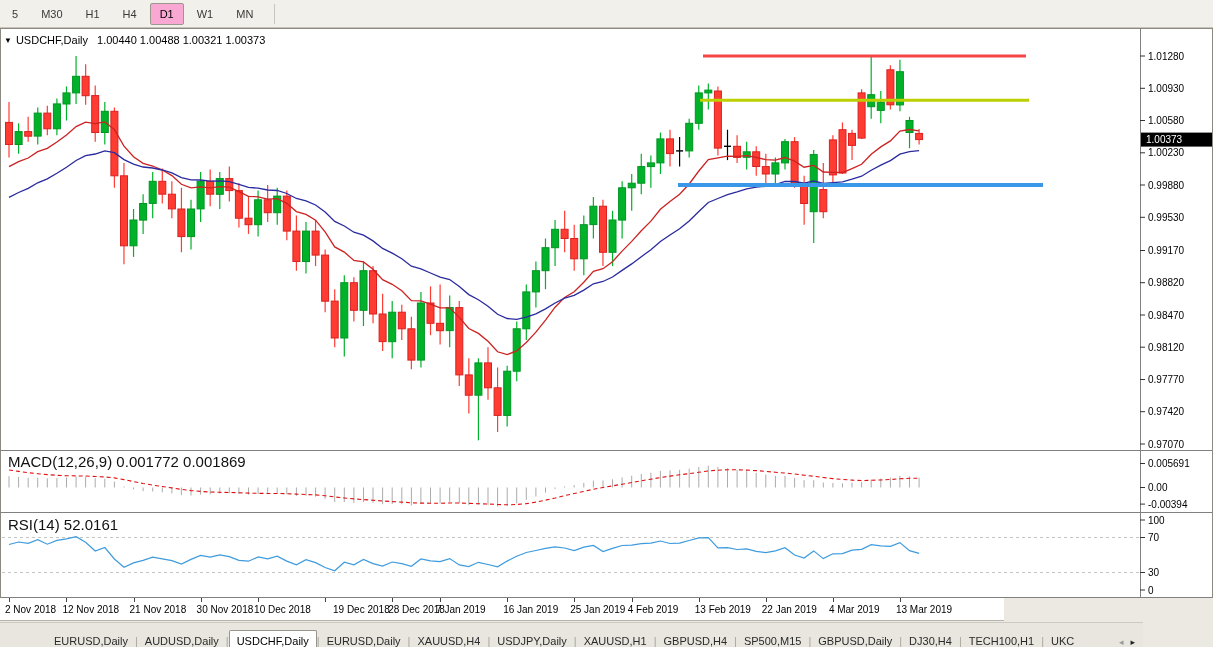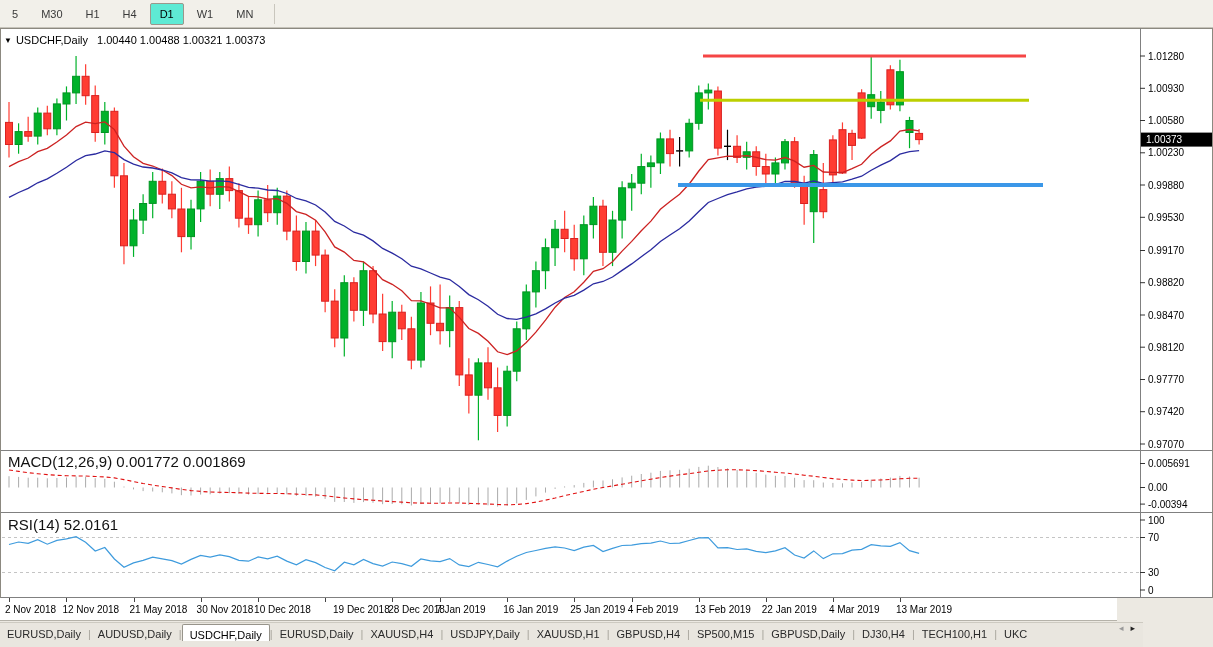--- a/index.html
+++ b/index.html
@@ -1,34 +1,34 @@
 <!DOCTYPE html>
 <html><head>
 <meta charset="utf-8">
 <style>
   html,body{margin:0;padding:0;background:#ECE9E2;font-family:"Liberation Sans",sans-serif;}
   .window{position:relative;width:1213px;height:647px;background:#ECE9E2;overflow:hidden;}
   .toolbar{position:absolute;top:0;left:0;width:1213px;height:28px;background:#F2F0EA;
            border-bottom:1px solid #C6C3BA;display:flex;align-items:center;box-sizing:border-box;padding-left:2px;}
   .tfbtn{font-size:11px;color:#3a3a3a;padding:4px 9px;margin-right:3px;border:1px solid transparent;border-radius:2px;}
-  .tfbtn.active{background:#5eead4;border:1px solid #9B978C;color:#000;}
+  .tfbtn.active{background:#f9a8d4;border:1px solid #9B978C;color:#000;}
   .tbsep{width:1px;height:20px;background:#C9C6BD;margin:0 8px;}
   svg{position:absolute;left:0;display:block;}
   #svg-main{top:28px;} #svg-macd{top:450px;} #svg-rsi{top:512px;}
   .chart-title{position:absolute;left:4px;top:34px;font-size:11px;color:#000;white-space:nowrap;}
   .chart-title .tri{font-size:8px;margin-right:4px;position:relative;top:-1px;}
   .chart-title .ohlc{margin-left:9px;}
   .ind-label{position:absolute;left:8px;font-size:15px;color:#111;white-space:nowrap;}
   #macd-label{top:453px;} #rsi-label{top:516px;text-align:center;}
-  #date-axis{position:absolute;left:0;top:598px;width:1117px;height:23px;background:#fff;
+  #date-axis{position:absolute;left:0;top:598px;width:1004px;height:23px;background:#fff;
              border-bottom:1px solid #B5B2A9;box-sizing:border-box;}
   #date-axis .tick{position:absolute;top:0;width:1px;height:4px;background:#444;}
   #date-axis .dlabel{position:absolute;top:6px;font-size:10px;color:#000;white-space:nowrap;}
   #tabbar{position:absolute;left:0;top:622px;width:1143px;height:25px;background:#E9E6DF;
-          display:flex;align-items:flex-start;font-size:11px;color:#2a2a2a;overflow:hidden;border-top:1px solid #CDCAC1;box-sizing:border-box;}
+          display:flex;align-items:flex-end;font-size:11px;color:#2a2a2a;overflow:hidden;border-top:1px solid #CDCAC1;box-sizing:border-box;padding-left:47px;}
   .tab{padding:5px 7px 0;white-space:nowrap;}
   .tab.active{background:#fff;border:1px solid #97948B;border-bottom:none;margin-top:1px;
               border-top-left-radius:2px;border-top-right-radius:2px;color:#000;padding-top:4px;}
   .tabsep{color:#A8A59C;padding-top:5px;}
   .tab-arrows{margin-left:auto;display:flex;align-items:center;gap:7px;padding:0 8px;font-size:9px;color:#222;}
 </style>
 </head>
 <body>
 
 <div class="window">
@@ -424,21 +424,21 @@
   </div>
   <div class="ind-label" id="macd-label">MACD(12,26,9) 0.001772 0.001869</div>
   <div class="ind-label" id="rsi-label">RSI(14) 52.0161</div>
 
   <div id="date-axis">
       <div class="tick" style="left: 9px;"></div>
       <span class="dlabel" style="left: 5px;">2 Nov 2018</span>
       <div class="tick" style="left: 66.48px;"></div>
       <span class="dlabel" style="left: 62.48px;">12 Nov 2018</span>
       <div class="tick" style="left: 133.54px;"></div>
-      <span class="dlabel" style="left: 129.54px;">21 May 2018</span>
+      <span class="dlabel" style="left: 129.54px;">21 Nov 2018</span>
       <div class="tick" style="left: 200.6px;"></div>
       <span class="dlabel" style="left: 196.6px;">30 Nov 2018</span>
       <div class="tick" style="left: 258.08px;"></div>
       <span class="dlabel" style="left: 254.08px;">10 Dec 2018</span>
       <div class="tick" style="left: 325.14px;"></div>
       <span class="dlabel" style="left: 333px;">19 Dec 2018</span>
       <div class="tick" style="left: 392.2px;"></div>
       <span class="dlabel" style="left: 388.2px;">28 Dec 2018</span>
       <div class="tick" style="left: 440.1px;"></div>
       <span class="dlabel" style="left: 436.1px;">7 Jan 2019</span>

